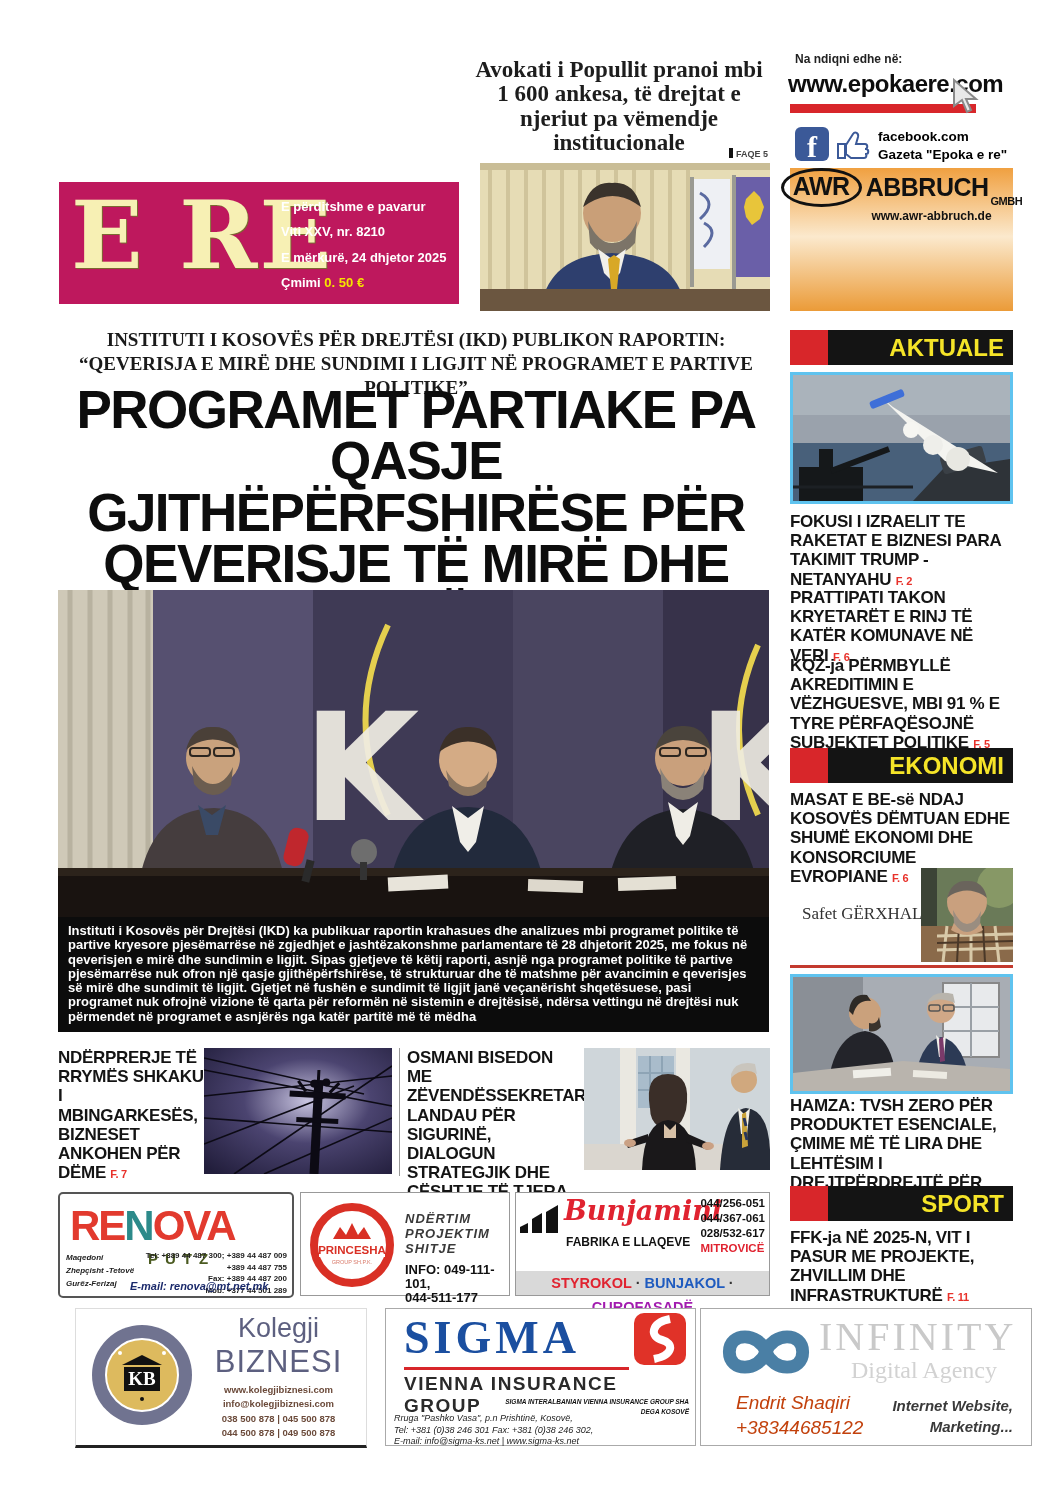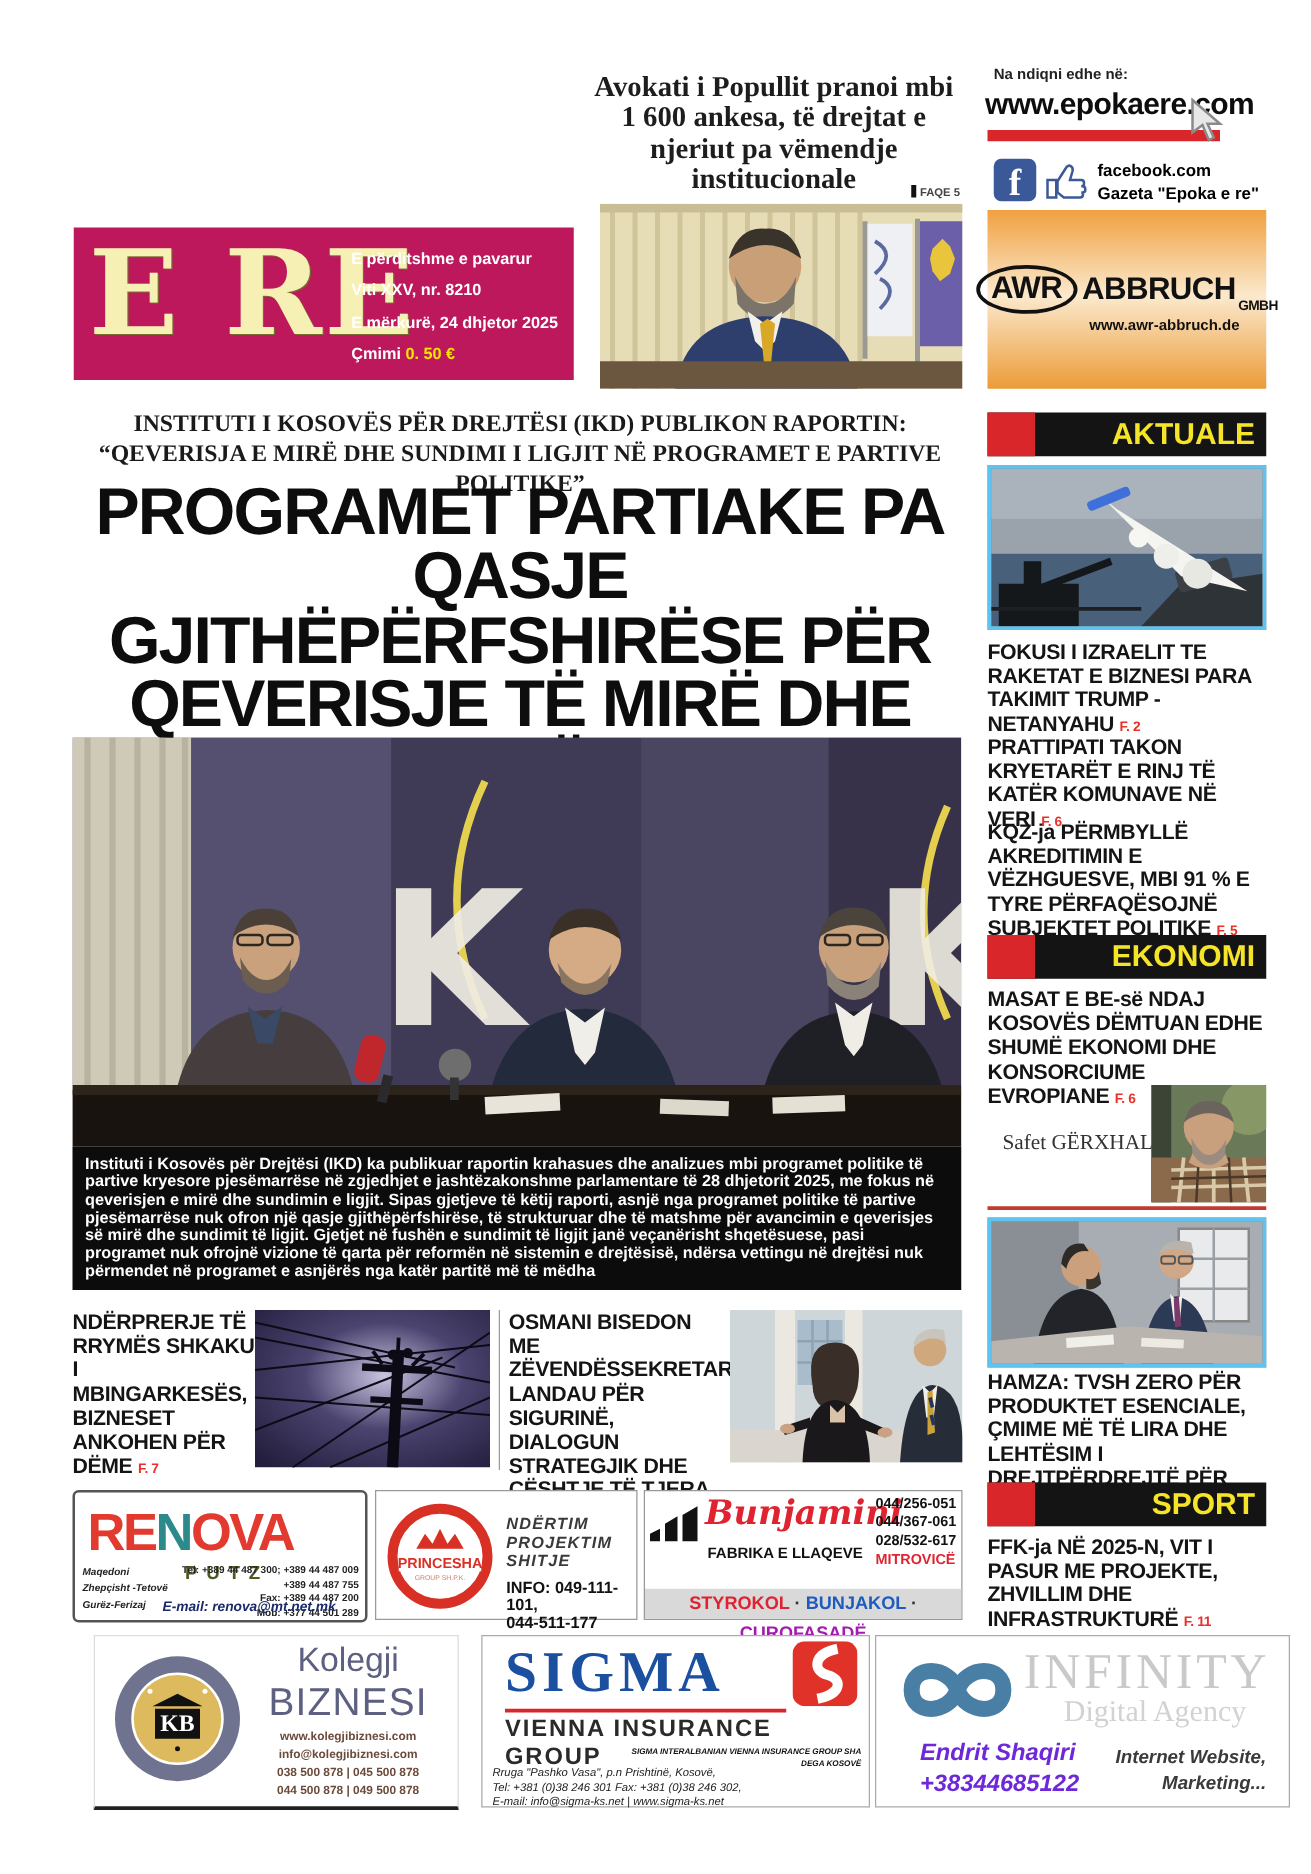--- a/index.html
+++ b/index.html
@@ -16,21 +16,21 @@
   .topstory-head{left:468px;top:58px;width:302px;font-family:"Liberation Serif",serif;font-weight:bold;font-size:23px;line-height:1.06;text-align:center;color:#1d1d1d;}
   .faqe{left:468px;top:148px;width:300px;text-align:right;font-size:9px;font-weight:bold;color:#444;}
   .faqe-bar{display:inline-block;width:4px;height:10px;background:#111;vertical-align:-1px;margin-right:3px;}
   
   .follow-label{left:795px;top:52px;font-size:12px;font-weight:bold;color:#222;}
   .follow-site{left:788px;top:70px;width:225px;font-size:24px;font-weight:bold;color:#0d0d0d;letter-spacing:-0.5px;}
   .follow-bar{left:790px;top:104px;width:186px;height:9px;background:#d8262a;}
   .fb-icon{left:795px;top:127px;width:34px;height:34px;background:#3b5998;border-radius:6px;color:#fff;font-family:"Liberation Serif",serif;font-weight:bold;font-size:30px;text-align:center;line-height:40px;overflow:hidden;}
   .fb-text{left:878px;top:128px;width:140px;font-size:13.5px;font-weight:bold;color:#000000;line-height:1.35;}
   
-  .awr-ad{left:790px;top:168px;width:223px;height:143px;background:linear-gradient(180deg,#f0a040 0%,#fbe9cd 48%,#eb9b38 100%);display:flex;flex-direction:column;align-items:center;justify-content:center;color:#111;}
+  .awr-ad{left:790px;top:168px;width:223px;height:143px;background:linear-gradient(180deg,#f0a040 0%,#fbe9cd 48%,#eb9b38 100%);display:flex;flex-direction:column;align-items:center;color:#111;}
   .awr-row{font-weight:bold;font-size:25px;letter-spacing:-0.5px;display:flex;align-items:center;}
   .awr-oval{border:3px solid #111;border-radius:50%;padding:1px 9px 3px 9px;margin-right:4px;}
   .awr-gmbh{font-size:11px;margin-left:2px;align-self:flex-end;}
   .awr-web{font-size:12px;font-weight:bold;margin-top:2px;margin-left:60px;}
   
   .kicker{left:60px;top:328px;width:712px;text-align:center;font-family:"Liberation Serif",serif;font-weight:600;font-size:19px;line-height:1.25;color:#1a1a1a;}
   .mainhead{left:60px;top:384px;width:712px;text-align:center;font-weight:800;font-size:53px;line-height:0.97;letter-spacing:-1.5px;color:#0d0d0d;}
   .mainphoto{left:58px;top:590px;width:711px;height:327px;}
   .caption{left:58px;top:917px;width:691px;background:#0c0c0c;color:#fff;font-size:13px;font-weight:bold;line-height:1.1;padding:7px 10px 8px 10px;}
   
@@ -79,21 +79,21 @@
   .ko-lines{font-size:9.5px;font-weight:bold;color:#6b4a3a;line-height:1.5;margin-top:3px;}
   .sigma{left:385px;top:1308px;width:309px;height:136px;border:1px solid #aaa;}
   .sg-name{position:absolute;left:18px;top:2px;font-family:"Liberation Serif",serif;font-weight:bold;font-size:46px;color:#1b4fa0;letter-spacing:4px;}
   .sg-rule{position:absolute;left:18px;top:58px;width:225px;height:3px;background:#d8262a;}
   .sg-group{position:absolute;left:18px;top:64px;font-weight:800;font-size:19px;letter-spacing:1.5px;color:#2a2a2a;}
   .sg-sub{position:absolute;right:6px;top:88px;font-size:6.5px;font-weight:bold;font-style:italic;color:#111;text-align:right;line-height:1.5;}
   .sg-addr{position:absolute;left:8px;top:104px;font-size:9px;font-style:italic;color:#222;line-height:1.3;}
   .infinity{left:700px;top:1308px;width:330px;height:136px;border:1px solid #aaa;}
   .inf-name{position:absolute;left:118px;top:4px;font-family:"Liberation Serif",serif;font-size:40px;color:#c9c9c9;letter-spacing:3px;}
   .inf-sub{position:absolute;left:150px;top:48px;font-family:"Liberation Serif",serif;font-size:24px;color:#d2d2d2;}
-  .inf-contact{position:absolute;left:35px;top:82px;font-weight:bold;font-size:19px;color:#6d28d9;font-style:italic;line-height:1.3;}
+  .inf-contact{position:absolute;left:35px;top:82px;font-weight:normal;font-size:19px;color:#c2410c;font-style:italic;line-height:1.3;}
   .inf-services{position:absolute;right:18px;top:86px;font-weight:bold;font-style:italic;font-size:15px;color:#3a3a3a;text-align:right;line-height:1.4;}
   svg{display:block;}
 </style>
 </head>
 <body>
 
 <div class="page">
 
   <div class="abs logo-black">
     <span class="logo-word logo-word2">E RE</span>

